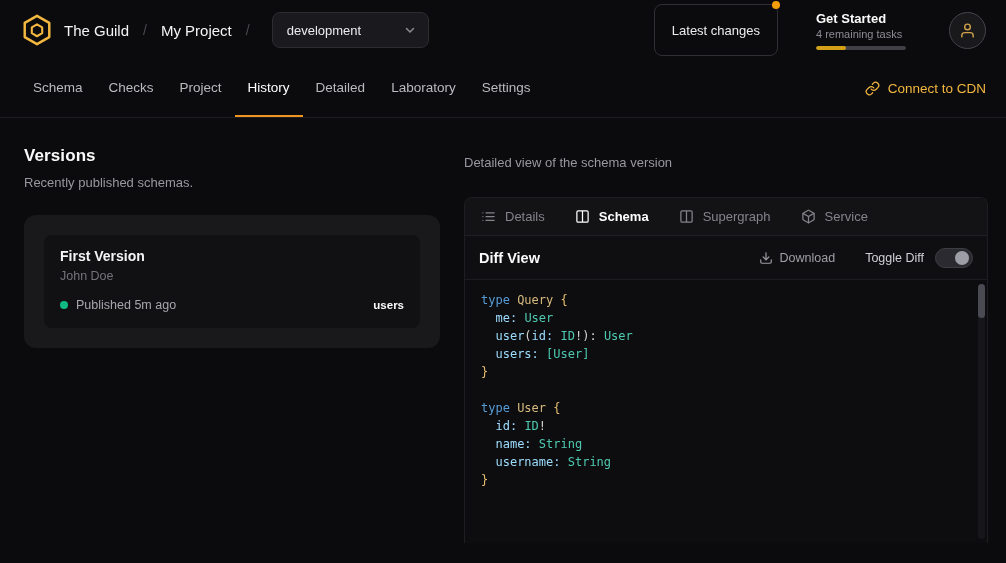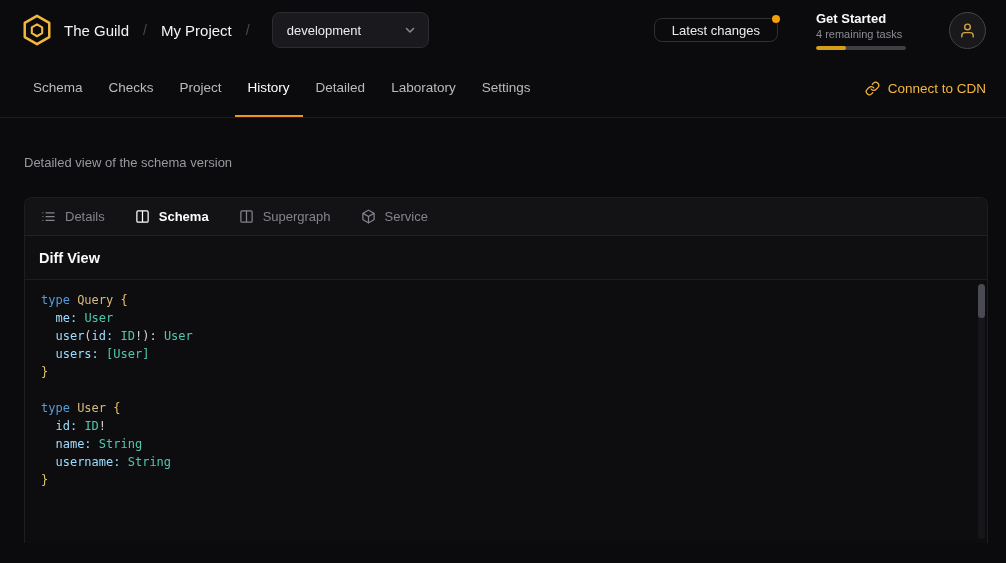--- a/index.html
+++ b/index.html
@@ -20,21 +20,21 @@
   .sep { color:#4a4a51; font-size:14px; padding:0 4px; }
   .env-select {
     display:flex; align-items:center; gap:43px; height:36px; margin-left:8px;
     padding:0 12px 0 14px; background:#1a1a1e; border:1px solid #2c2c32;
     border-radius:8px; color:#ececef; font-size:13px; font-family:inherit; cursor:pointer;
   }
   .chev { width:12px; height:12px; color:#8b8b92; }
 
   .tb-right { display:flex; align-items:center; gap:38px; }
   .latest-btn {
-    position:relative; height:24px; padding:0 17px; background:transparent;
+    position:relative; height:52px; padding:0 17px; background:transparent;
     border:1px solid #2f2f35; border-radius:8px; color:#ececef; font-size:13px;
     font-family:inherit; cursor:pointer;
   }
   .notif-dot { position:absolute; top:-4px; right:-3px; width:8px; height:8px; border-radius:50%;
     background:var(--notif,#f59e0b); }
   .get-started { width:95px; cursor:pointer; }
   .gs-title { font-size:13px; font-weight:700; color:#fafafa; }
   .gs-sub { font-size:11px; color:#8c8c94; margin-top:2px; white-space:nowrap; }
   .gs-bar { margin-top:6px; height:4px; width:90px; border-radius:2px; background:#3f3f46; overflow:hidden; }
   .gs-fill { height:100%; width:33%; background:var(--progress,#d4a017); border-radius:2px; }
@@ -163,20 +163,36 @@
         <path d="M10 13a5 5 0 0 0 7.54.54l3-3a5 5 0 0 0-7.07-7.07l-1.72 1.71"></path>
         <path d="M14 11a5 5 0 0 0-7.54-.54l-3 3a5 5 0 0 0 7.07 7.07l1.71-1.71"></path>
       </svg>
     </span>
     <span>Connect to CDN</span>
   </a>
 </nav>
 
 <main class="main">
 
+  <section class="col-left">
+    <h1 class="page-h">Versions</h1>
+    <p class="sub">Recently published schemas.</p>
+
+    <div class="vcard-outer">
+      <div class="vcard">
+        <div class="v-name">First Version</div>
+        <div class="v-author">John Doe</div>
+        <div class="v-meta">
+          <span class="pub-dot"></span>
+          <span class="v-status"><span>Published</span> <span>5m ago</span></span>
+          <span class="v-service">users</span>
+        </div>
+      </div>
+    </div>
+  </section>
 
   <section class="col-right">
     <p class="sub">Detailed view of the schema version</p>
 
     <div class="panel">
       <div class="panel-tabs">
           <div class="ptab">
             <span class="ptab-ic">
               <svg viewBox="0 0 24 24" fill="none" stroke="currentColor" stroke-width="2" stroke-linecap="round" stroke-linejoin="round">
                 <line x1="8" y1="6" x2="21" y2="6"></line>
@@ -212,20 +228,38 @@
                 <polyline points="3.27 6.96 12 12.01 20.73 6.96"></polyline>
                 <line x1="12" y1="22.08" x2="12" y2="12"></line>
               </svg>
             </span>
             <span>Service</span>
           </div>
         </div>
 
       <div class="diff-head">
         <span class="diff-title">Diff View</span>
+        <div class="diff-actions">
+          <button class="dl-btn">
+            <span class="dl-ic">
+              <svg viewBox="0 0 24 24" fill="none" stroke="currentColor" stroke-width="2" stroke-linecap="round" stroke-linejoin="round">
+                <path d="M21 15v4a2 2 0 0 1-2 2H5a2 2 0 0 1-2-2v-4"></path>
+                  <polyline points="7 10 12 15 17 10"></polyline>
+                  <line x1="12" y1="15" x2="12" y2="3"></line>
+              </svg>
+            </span>
+            <span>Download</span>
+          </button>
+          <div class="toggle-group">
+            <span class="toggle-label">Toggle Diff</span>
+            <div class="switch">
+              <div class="knob"></div>
+            </div>
+          </div>
+        </div>
       </div>
 
       <div class="code-area">
         <pre class="code"><div class="code-line"><span style="color: rgb(86, 156, 214);">type</span><span style="color: rgb(212, 212, 212);"> </span><span style="color: rgb(215, 186, 125);">Query</span><span style="color: rgb(212, 212, 212);"> </span><span style="color: rgb(232, 192, 108);">{</span></div><div class="code-line"><span style="color: rgb(212, 212, 212);">  </span><span style="color: rgb(156, 220, 254);">me:</span><span style="color: rgb(212, 212, 212);"> </span><span style="color: rgb(78, 201, 176);">User</span></div><div class="code-line"><span style="color: rgb(212, 212, 212);">  </span><span style="color: rgb(156, 220, 254);">user</span><span style="color: rgb(212, 212, 212);">(</span><span style="color: rgb(156, 220, 254);">id:</span><span style="color: rgb(212, 212, 212);"> </span><span style="color: rgb(78, 201, 176);">ID</span><span style="color: rgb(212, 212, 212);">!):</span><span style="color: rgb(212, 212, 212);"> </span><span style="color: rgb(78, 201, 176);">User</span></div><div class="code-line"><span style="color: rgb(212, 212, 212);">  </span><span style="color: rgb(156, 220, 254);">users:</span><span style="color: rgb(212, 212, 212);"> </span><span style="color: rgb(78, 201, 176);">[User]</span></div><div class="code-line"><span style="color: rgb(232, 192, 108);">}</span></div><div class="code-line">&nbsp;</div><div class="code-line"><span style="color: rgb(86, 156, 214);">type</span><span style="color: rgb(212, 212, 212);"> </span><span style="color: rgb(215, 186, 125);">User</span><span style="color: rgb(212, 212, 212);"> </span><span style="color: rgb(232, 192, 108);">{</span></div><div class="code-line"><span style="color: rgb(212, 212, 212);">  </span><span style="color: rgb(156, 220, 254);">id:</span><span style="color: rgb(212, 212, 212);"> </span><span style="color: rgb(78, 201, 176);">ID</span><span style="color: rgb(212, 212, 212);">!</span></div><div class="code-line"><span style="color: rgb(212, 212, 212);">  </span><span style="color: rgb(156, 220, 254);">name:</span><span style="color: rgb(212, 212, 212);"> </span><span style="color: rgb(78, 201, 176);">String</span></div><div class="code-line"><span style="color: rgb(212, 212, 212);">  </span><span style="color: rgb(156, 220, 254);">username:</span><span style="color: rgb(212, 212, 212);"> </span><span style="color: rgb(78, 201, 176);">String</span></div><div class="code-line"><span style="color: rgb(232, 192, 108);">}</span></div></pre>
         <div class="vscroll">
           <div class="vthumb"></div>
         </div>
       </div>
     </div>
   </section>

